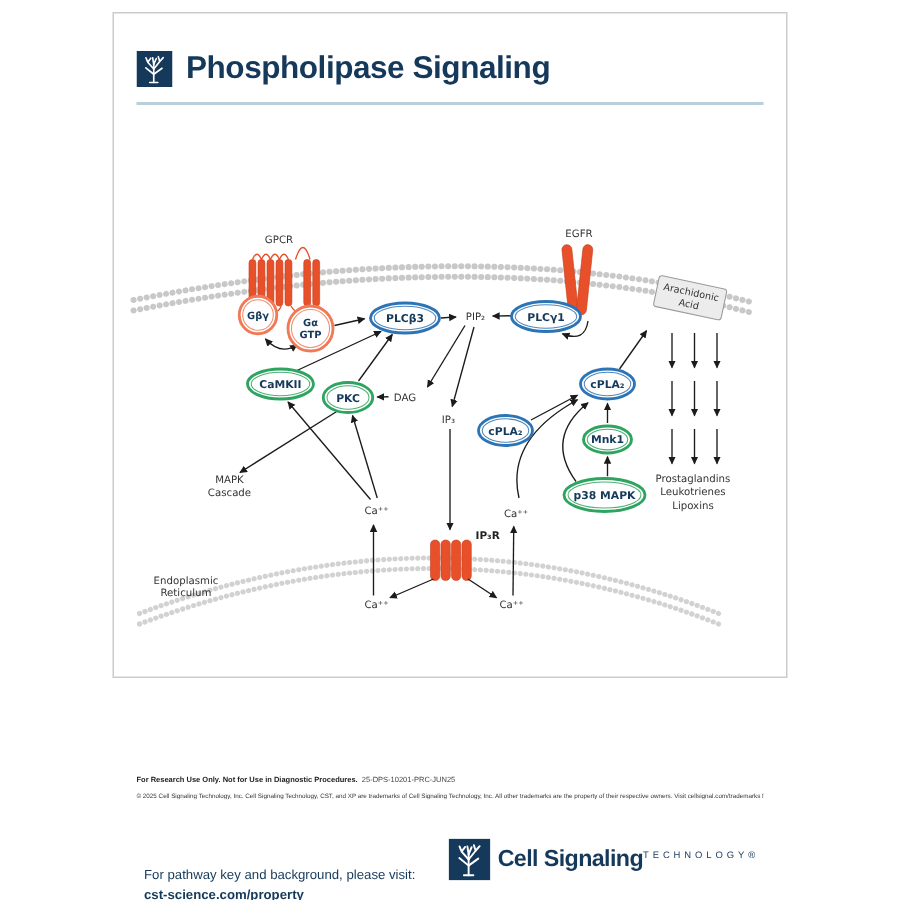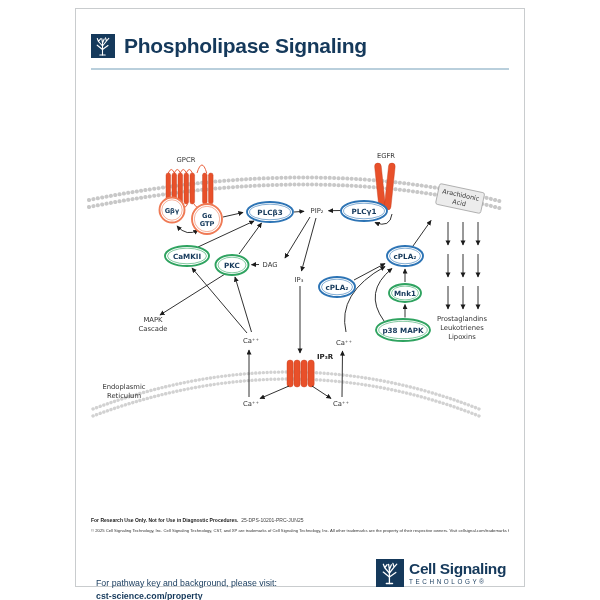--- a/index.html
+++ b/index.html
@@ -1,17 +1,17 @@
 <!DOCTYPE html>
 <html style="--navy: #15395b; --orange: #e8502a; --blue: #2d74b5; --green: #2fa360; --membrane: #c8c8c8; --divider: #b9cfdc; --border: #c9ccce; --arrow: #1b1b1b; --box-gray: #ececec;"><head>
 <meta charset="utf-8">
 <style>
   html,body{margin:0;padding:0;background:#fff;}
   body{width:600px;height:600px;position:relative;font-family:"Liberation Sans",sans-serif;}
-  .page{position:absolute;left:75px;top:8px;width:450px;height:579px;background:#fff;
+  .page{position:absolute;left:75px;top:8px;width:450px;height:444px;background:#fff;
         border:1.5px solid var(--border,#c9ccce);box-sizing:border-box;}
   .hdr{position:absolute;left:15px;top:17px;right:15px;height:40px;display:flex;align-items:center;gap:9px;}
   .hdr-logo{width:24px;height:24px;flex:0 0 auto;}
   .title{font-size:21px;font-weight:bold;color:var(--navy);letter-spacing:-0.3px;}
   .divider{position:absolute;left:15px;right:15px;top:59px;height:1.5px;background:var(--divider);}
   svg text{font-family:"DejaVu Sans",sans-serif;}
   .nlabel{font-size:7.2px;font-weight:bold;fill:var(--navy);text-anchor:middle;}
   .glabel{font-size:6.6px;font-weight:bold;fill:var(--navy);text-anchor:middle;}
   .small{font-size:6.8px;fill:#333;text-anchor:middle;}
   .tiny{font-size:6.4px;fill:#333;text-anchor:middle;}
@@ -31,21 +31,21 @@
   .fineprint{position:absolute;left:15px;right:15px;white-space:nowrap;overflow:hidden;color:#222;}
   .fp1{top:508px;font-size:5px;}
   .fp1 b{font-weight:bold;}
   .fp1 span.code{color:#444;}
   .fp2{top:519px;font-size:4.2px;color:#333;}
   .botbar{position:absolute;left:20px;right:18px;top:543px;height:42px;display:flex;justify-content:space-between;align-items:center;}
   .visit{color:var(--navy);font-size:8.8px;line-height:1.45;margin-top:34px;}
   .visit .url{font-weight:bold;}
   .brand{display:flex;align-items:center;gap:5px;}
   .brand-logo{width:28px;height:28px;}
-  .brand-txt{display:flex;flex-direction:column;}
+  .brand-txt{display:flex;flex-direction:row;}
   .brand-name{color:var(--navy);font-weight:bold;font-size:15.5px;letter-spacing:-0.4px;line-height:1;}
   .brand-sub{color:var(--navy);font-size:6.3px;letter-spacing:2.6px;margin-top:2px;}
 </style>
 </head>
 <body>
 
 <svg width="0" height="0" style="position:absolute">
   <defs>
     <symbol id="tree" viewBox="0 0 24 24">
       <rect width="24" height="24" fill="var(--navy)"></rect>

